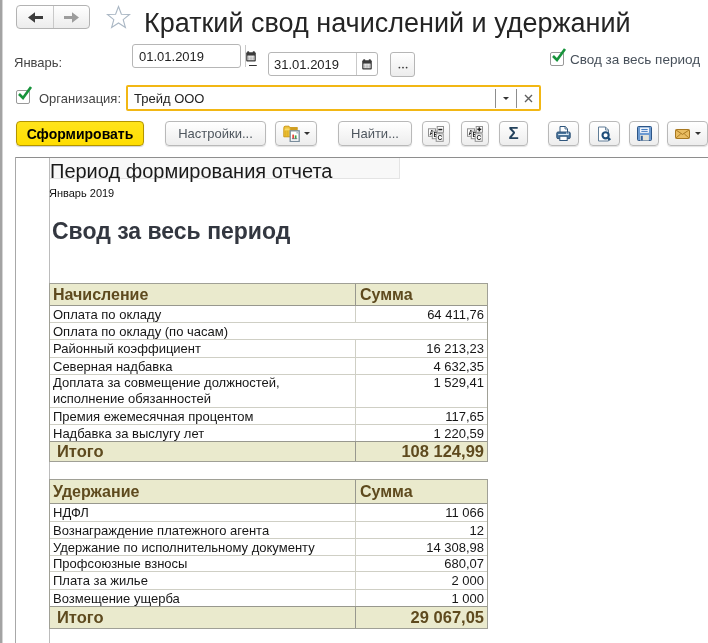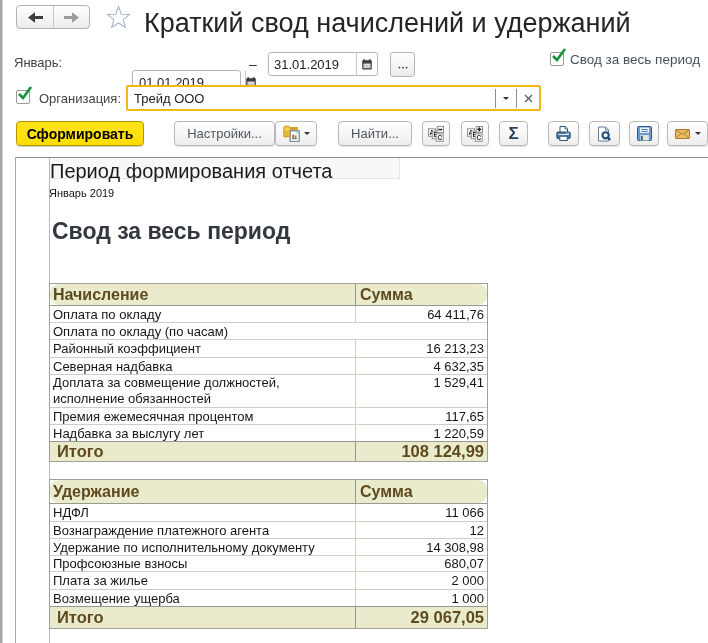--- a/index.html
+++ b/index.html
@@ -51,21 +51,21 @@
 .rdiv { left:49px; top:158px; width:1px; height:485px; background:#bcbcbc; }
 .pcell { left:50px; top:158px; width:350px; height:21px; background:#f8f8f8;
   border-right:1px solid #e4e4e4; border-bottom:1px solid #e4e4e4;
   font-size:20px; color:#1a1a1a; line-height:26px; padding-left:0px; }
 .jan { left:49px; top:187px; font-size:11px; color:#111; }
 .h1 { left:52px; top:218px; font-size:23px; font-weight:bold; color:#333740; }
 
 .rt { position:absolute; left:49px; width:439px; border:1px solid #a0a096; background:#fff; }
 .rt .row { display:flex; border-top:1px solid #cfcfc5; }
 .rt .row.hdr, .rt .row.tot { background:#eaeacd; font-weight:bold; color:#5e4a1e; }
-.rt .row.hdr { border-top:none;border-radius:9px; }
+.rt .row.hdr { border-top:none; }
 .rt .row.tot { border-top:1px solid #98988e; }
 .rt .row.first { border-top:1px solid #98988e; }
 .rt .c1 { width:305px; padding:0 3px; display:flex; align-items:center; }
 .rt .c2 { flex:1; padding:0 3px; display:flex; align-items:center; justify-content:flex-end;
   border-left:1px solid #cfcfc5; }
 .rt .hdr .c2 { border-left:1px solid #98988e; justify-content:flex-start; padding-left:4px; }
 .rt .tot .c2 { border-left:1px solid #98988e; }
 .rt .row { font-size:13px; color:#161616; }
 .rt .hdr { font-size:16px; }
 .rt .hdr .c1 { padding-left:3px; }
@@ -88,21 +88,21 @@
           <path d="M15 5.5 L8 0.3 L8 3.9 L0 3.9 L0 7.1 L8 7.1 L8 10.7 Z" fill="#9c9c9c"></path>
         </svg>
     </div>
   </div>
   <svg class="abs" style="left:106px; top:5px;" width="25" height="24" viewBox="0 0 25 24">
     <path d="M12.5 1.5 L15.4 9.2 L23.6 9.5 L17.2 14.6 L19.4 22.5 L12.5 18 L5.6 22.5 L7.8 14.6 L1.4 9.5 L9.6 9.2 Z" fill="none" stroke="#aab7c4" stroke-width="1.1"></path>
   </svg>
   <div class="abs title">Краткий свод начислений и удержаний</div>
 
   <div class="abs lbl" style="left:14px; top:55px;">Январь:</div>
-  <div class="abs input" style="left:132px; top:70px; width:109px;gap:41px;">
+  <div class="abs input" style="left:132px; top:44px; width:109px;gap:41px;">
     <div class="txt">01.01.2019</div>
     <div class="calbtn">
       <svg width="10" height="11" viewBox="0 0 10 11">
           <rect x="1.2" y="0.2" width="2" height="2.4" rx="0.6" fill="#3b3b3b"></rect>
           <rect x="6.8" y="0.2" width="2" height="2.4" rx="0.6" fill="#3b3b3b"></rect>
           <rect x="0.2" y="1.2" width="9.6" height="9.3" rx="1" fill="#3b3b3b"></rect>
           <rect x="1.5" y="4.6" width="7" height="4.6" fill="#fff"></rect>
           <circle cx="2.9" cy="6" r="0.55" fill="#3b3b3b"></circle>
           <circle cx="5" cy="6" r="0.55" fill="#3b3b3b"></circle>
           <circle cx="7.1" cy="6" r="0.55" fill="#3b3b3b"></circle>
@@ -157,21 +157,21 @@
     <div class="cbtn">
         <div class="arrdn"></div>
       </div>
     <div class="sep"></div>
     <div class="cbtn" style="width:22px;">
         <svg width="9" height="9" viewBox="0 0 9 9">
           <path d="M1 1 L8 8 M8 1 L1 8" stroke="#5f5f5f" stroke-width="1.4"></path>
         </svg>
       </div>
   </div>
-  <div class="abs tbtn" style="left:165px; width:101px;margin-left:9px;">Настройки...</div>
+  <div class="abs tbtn" style="left:165px; width:101px;">Настройки...</div>
   <div class="abs tbtn" style="left:275px; width:42px;">
     <svg width="17" height="17" viewBox="0 0 17 17">
       <path d="M0.8 3.2 L0.8 11.8 L14.4 11.8 L14.4 4.6 L7.6 4.6 L7.6 3.6 L14.4 3.6 L14.4 2.6 L6.8 2.6 L6 1.2 L2 1.2 Q0.8 1.2 0.8 3.2 Z" fill="#edc23d" stroke="#c8920a" stroke-width="0.9"></path>
       <path d="M2.8 11.8 L2.8 5.6 M4.8 11.8 L4.8 5.6" stroke="#d9a916" stroke-width="0.8"></path>
       <path d="M1.2 5.2 L2.6 3.4 L5.8 3.4 L6.6 5.2 Z" fill="#f6d96a"></path>
       <rect x="7.2" y="5.8" width="9" height="10.7" fill="#fff" stroke="#7a8d9c" stroke-width="1.3"></rect>
       <path d="M13.4 5.8 L16.2 8.6 L13.4 8.6 Z" fill="#aebfcc"></path>
       <rect x="9.3" y="9.6" width="1.7" height="4.2" fill="#e8453c"></rect>
       <rect x="11.8" y="10.4" width="1.7" height="3.4" fill="#43a047"></rect>
       <rect x="8.9" y="13.4" width="5.4" height="0.8" fill="#5a6a76"></rect>

